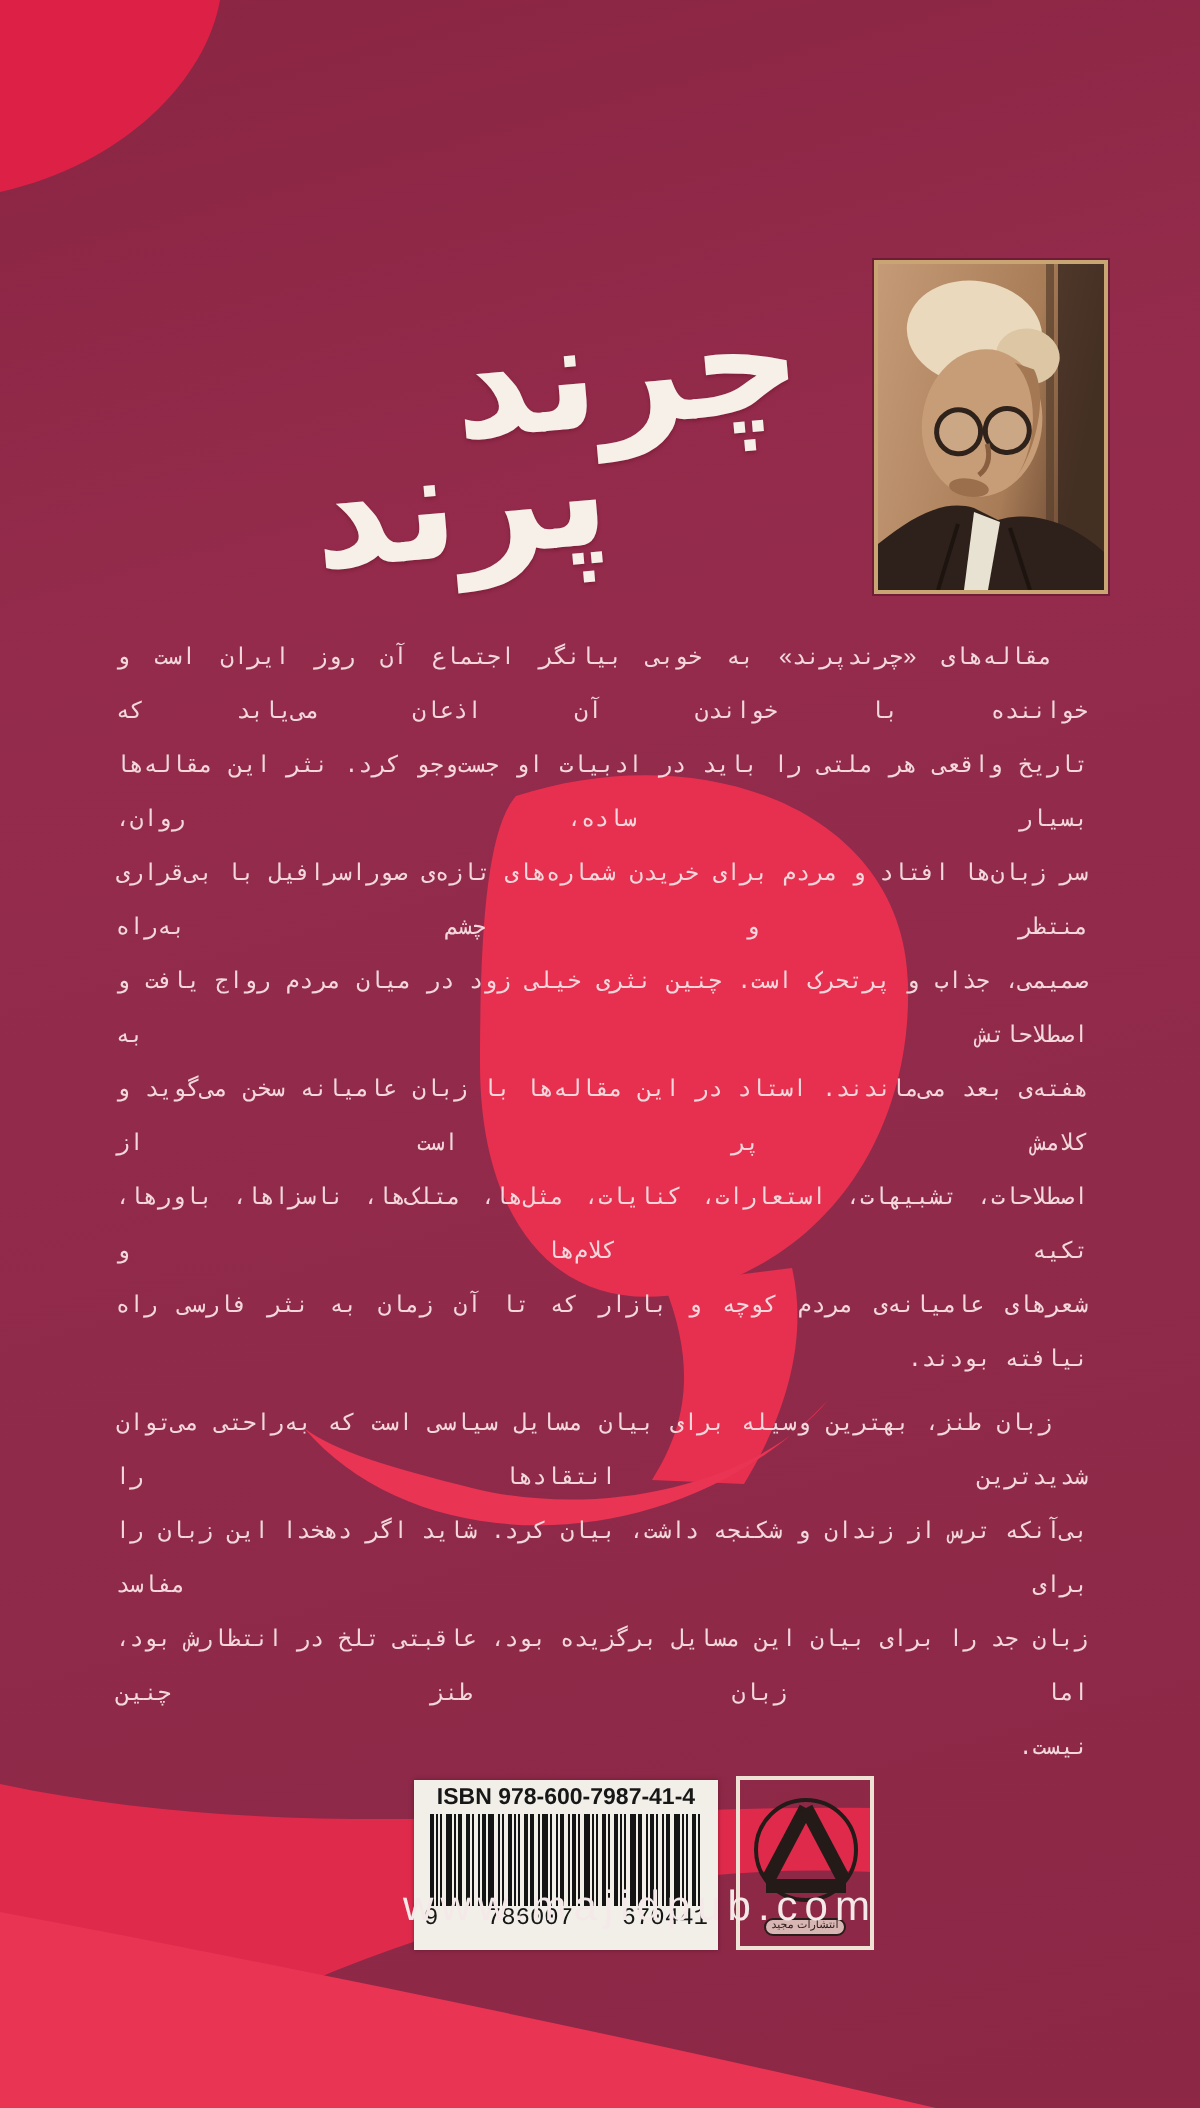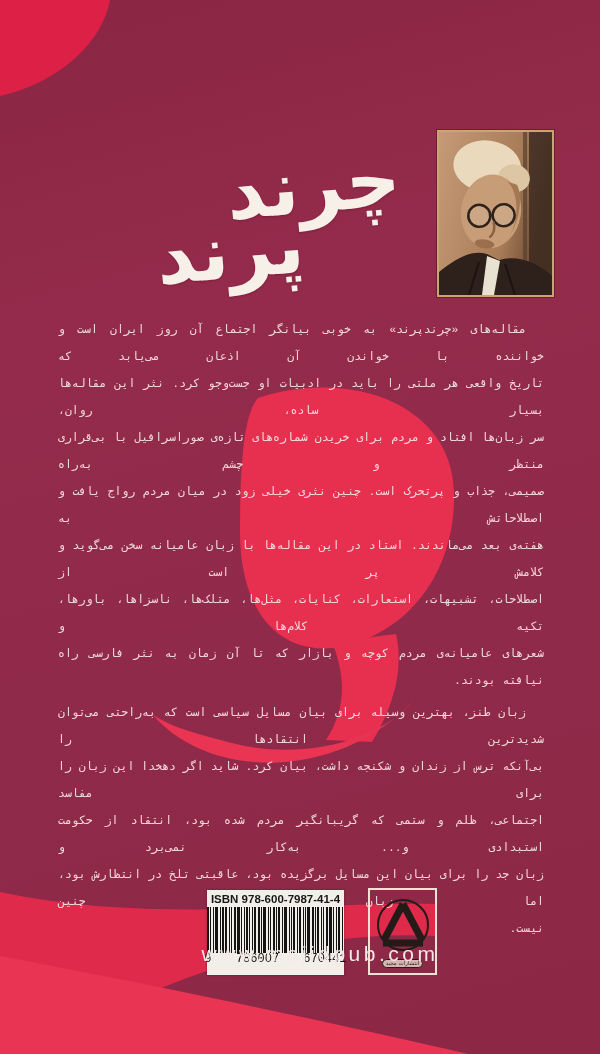--- a/index.html
+++ b/index.html
@@ -41,21 +41,21 @@
     font-size:11.5px;
     line-height:27px;
   }
   .para{margin:0 0 5px 0;font-family:Liberation Mono, monospace;}
   .jline{text-align:justify;text-align-last:justify;}
   .jline.first{text-indent:18px;}
   .jline.last{text-align-last:right;}
   
   .barcode-box{
     position:absolute;z-index:4;
-    left:207px;top:890px;width:137px;height:85px;
+    left:207px;top:890px;width:152px;height:85px;
     background:#f2efe9;
     box-shadow:0 0 2px rgba(60,10,25,.5);
     display:flex;flex-direction:column;align-items:center;
     padding-top:3px;box-sizing:border-box;
   }
   .isbn-label{
     font-family:"Liberation Sans",sans-serif;
     font-size:11.5px;font-weight:bold;color:#171717;
     letter-spacing:0;white-space:nowrap;
   }
@@ -147,21 +147,20 @@
       <div class="jline">تاریخ واقعی هر ملتی را باید در ادبیات او جست‌وجو کرد. نثر این مقاله‌ها بسیار ساده، روان،</div>
       <div class="jline">سر زبان‌ها افتاد و مردم برای خریدن شماره‌های تازه‌ی صوراسرافیل با بی‌قراری منتظر و چشم به‌راه</div>
       <div class="jline">صمیمی، جذاب و پرتحرک است. چنین نثری خیلی زود در میان مردم رواج یافت و اصطلاحاتش به</div>
       <div class="jline">هفته‌ی بعد می‌ماندند. استاد در این مقاله‌ها با زبان عامیانه سخن می‌گوید و کلامش پر است از</div>
       <div class="jline">اصطلاحات، تشبیهات، استعارات، کنایات، مثل‌ها، متلک‌ها، ناسزاها، باورها، تکیه کلام‌ها و</div>
       <div class="jline last">شعرهای عامیانه‌ی مردم کوچه و بازار که تا آن زمان به نثر فارسی راه نیافته بودند.</div>
     </div>
     <div class="para">
       <div class="jline first">زبان طنز، بهترین وسیله برای بیان مسایل سیاسی است که به‌راحتی می‌توان شدیدترین انتقادها را</div>
       <div class="jline">بی‌آنکه ترس از زندان و شکنجه داشت، بیان کرد. شاید اگر دهخدا این زبان را برای مفاسد</div>
-      <div class="jline">اجتماعی، ظلم و ستمی که گریبانگیر مردم شده بود، انتقاد از حکومت استبدادی و... به‌کار نمی‌برد و</div>
       <div class="jline">زبان جد را برای بیان این مسایل برگزیده بود، عاقبتی تلخ در انتظارش بود، اما زبان طنز چنین</div>
       <div class="jline last">نیست.</div>
     </div>
   </div>
 
   <div class="barcode-box">
     <div class="isbn-label">ISBN 978-600-7987-41-4</div>
     <div class="bars">
         <i style="width: 2px;"></i>
         <i style="width: 1px;"></i>

